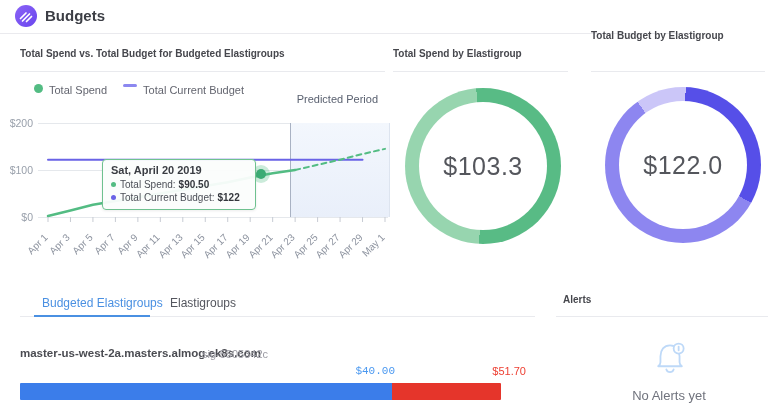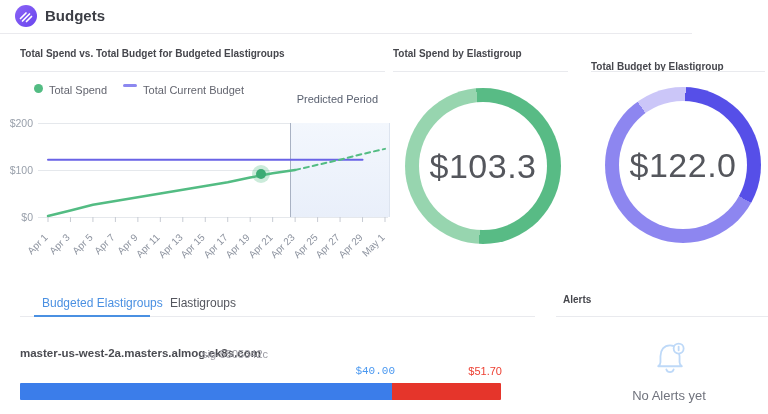--- a/index.html
+++ b/index.html
@@ -33,21 +33,21 @@
   #chart-tooltip{position:absolute;left:102px;top:159px;width:136px;background:rgba(251,253,252,.95);
       border:1.5px solid #6ec18f;border-radius:4px;padding:4px 8px 5px;box-shadow:0 1px 3px rgba(0,0,0,.08);}
   .tt-title{font-size:11px;font-weight:700;color:#3a3d43;margin-bottom:2px;}
   .tt-row{font-size:10px;color:#4c4f57;line-height:13px;display:flex;align-items:center;}
   .bullet{width:5px;height:5px;border-radius:50%;margin-right:4px;flex:none;}
   .tt-row b{margin-left:3px;color:#34373d;}
   
   .donut{position:absolute;width:156px;height:156px;border-radius:50%;cursor:pointer;}
   .donut-hole{position:absolute;inset:14px;background:#fff;border-radius:50%;}
   .donut-value{position:absolute;inset:0;display:flex;align-items:center;justify-content:center;
-      font-size:34px;color:#54565c;letter-spacing:.5px;}
+      font-size:25px;color:#54565c;letter-spacing:.5px;}
   
   .tab{position:absolute;top:296px;font-size:12px;cursor:pointer;}
   #tab-underline{position:absolute;left:34px;top:315px;width:116px;height:2px;background:#4a90e2;z-index:2;}
   
   #eg-name{position:absolute;left:20px;top:347px;font-size:11.5px;font-weight:700;color:#4b4c52;cursor:pointer;}
   #eg-sig{position:absolute;left:202px;top:348px;font-size:11px;color:#9b9ba3;}
   .bar-label{position:absolute;top:365px;width:70px;text-align:right;font-size:11px;}
   #usage-bar{position:absolute;left:20px;top:383px;width:481px;height:17px;display:flex;overflow:hidden;border-radius:1px;}
   #usage-bar div{height:100%;}
   
@@ -74,21 +74,21 @@
         <line x1="11.5" y1="16.5" x2="16.5" y2="11.5"></line>
       </g>
     </svg>
     <div id="page-title">Budgets</div>
   </div>
 
   <div class="sec-title" style="left:20px;top:48px;">Total Spend vs. Total Budget for Budgeted Elastigroups</div>
   <div class="divider" style="left:20px;top:71px;width:365px;"></div>
   <div class="sec-title" style="left:393px;top:48px;">Total Spend by Elastigroup</div>
   <div class="divider" style="left:393px;top:71px;width:175px;"></div>
-  <div class="sec-title" style="left:591px;top:61px;">Total Budget by Elastigroup</div>
+  <div class="sec-title" style="left:591px;top:30px;">Total Budget by Elastigroup</div>
   <div class="divider" style="left:591px;top:71px;width:174px;"></div>
 
   <div id="legend">
     <div class="legend-item">
       <span class="swatch-dot" id="legend-swatch-0" style="background: rgb(83, 188, 131);"></span>
       <span>Total Spend</span>
     </div>
     <div class="legend-item">
       <span class="swatch-line" id="legend-swatch-1" style="background: rgb(140, 136, 240);"></span>
       <span>Total Current Budget</span>
@@ -140,20 +140,33 @@
         <div class="xlab" style="left: 204.2px; top: 230px;">Apr 19</div>
         <div class="xlab" style="left: 226.667px; top: 230px;">Apr 21</div>
         <div class="xlab" style="left: 249.133px; top: 230px;">Apr 23</div>
         <div class="xlab" style="left: 271.6px; top: 230px;">Apr 25</div>
         <div class="xlab" style="left: 294.067px; top: 230px;">Apr 27</div>
         <div class="xlab" style="left: 316.533px; top: 230px;">Apr 29</div>
         <div class="xlab" style="left: 339px; top: 230px;">May 1</div>
       </div>
   </div>
   <div id="chart-dot" style="left: 252.433px; top: 165.465px;"></div>
+  <div id="chart-tooltip">
+    <div class="tt-title">Sat, April 20 2019</div>
+    <div class="tt-row">
+      <span class="bullet" style="background: rgb(83, 188, 131);"></span>
+      <span>Total Spend:</span>
+      <b>$90.50</b>
+    </div>
+    <div class="tt-row">
+      <span class="bullet" style="background: rgb(106, 99, 230);"></span>
+      <span>Total Current Budget:</span>
+      <b>$122</b>
+    </div>
+  </div>
 
   <div class="donut" id="donut-1" style="left: 405px; top: 88px; background: conic-gradient(from -5deg, rgb(88, 187, 133) 0deg, rgb(88, 187, 133) 187.92deg, rgb(151, 213, 175) 187.92deg, rgb(151, 213, 175) 360deg);">
     <div class="donut-hole"></div>
     <div class="donut-value">$103.3</div>
   </div>
   <div class="donut" id="donut-2" style="left: 605px; top: 87px; background: conic-gradient(from 2deg, rgb(86, 79, 232) 0deg, rgb(86, 79, 232) 117deg, rgb(141, 134, 240) 117deg, rgb(141, 134, 240) 322.2deg, rgb(203, 198, 248) 322.2deg, rgb(203, 198, 248) 360deg);">
     <div class="donut-hole"></div>
     <div class="donut-value">$122.0</div>
   </div>
 
@@ -170,19 +183,19 @@
       <path d="M18 33.5 A4.2 4.2 0 0 0 26 33.5"></path>
       <circle cx="31.5" cy="10.5" r="5.5" fill="#fff"></circle>
       <line x1="31.5" y1="8.5" x2="31.5" y2="12.5"></line>
     </g>
   </svg>
   <div id="no-alerts">No Alerts yet</div>
 
   <div id="eg-name">master-us-west-2a.masters.almog.ek8s.com</div>
   <div id="eg-sig">sig-5505342c</div>
   <div class="bar-label" id="bar-label-0" style="left: 325px; color: rgb(74, 152, 240); font-family: Liberation Mono, monospace;">$40.00</div>
-  <div class="bar-label" id="bar-label-1" style="left: 432px; color: rgb(237, 64, 51);">$51.70</div>
+  <div class="bar-label" id="bar-label-1" style="left: 456px; color: rgb(237, 64, 51);">$51.70</div>
   <div id="usage-bar">
       <div style="width: 77.4%; background: rgb(59, 125, 234);"></div>
       <div style="width: 22.6%; background: rgb(229, 53, 43);"></div>
     </div>
 
 </div>
 
 </body></html>

